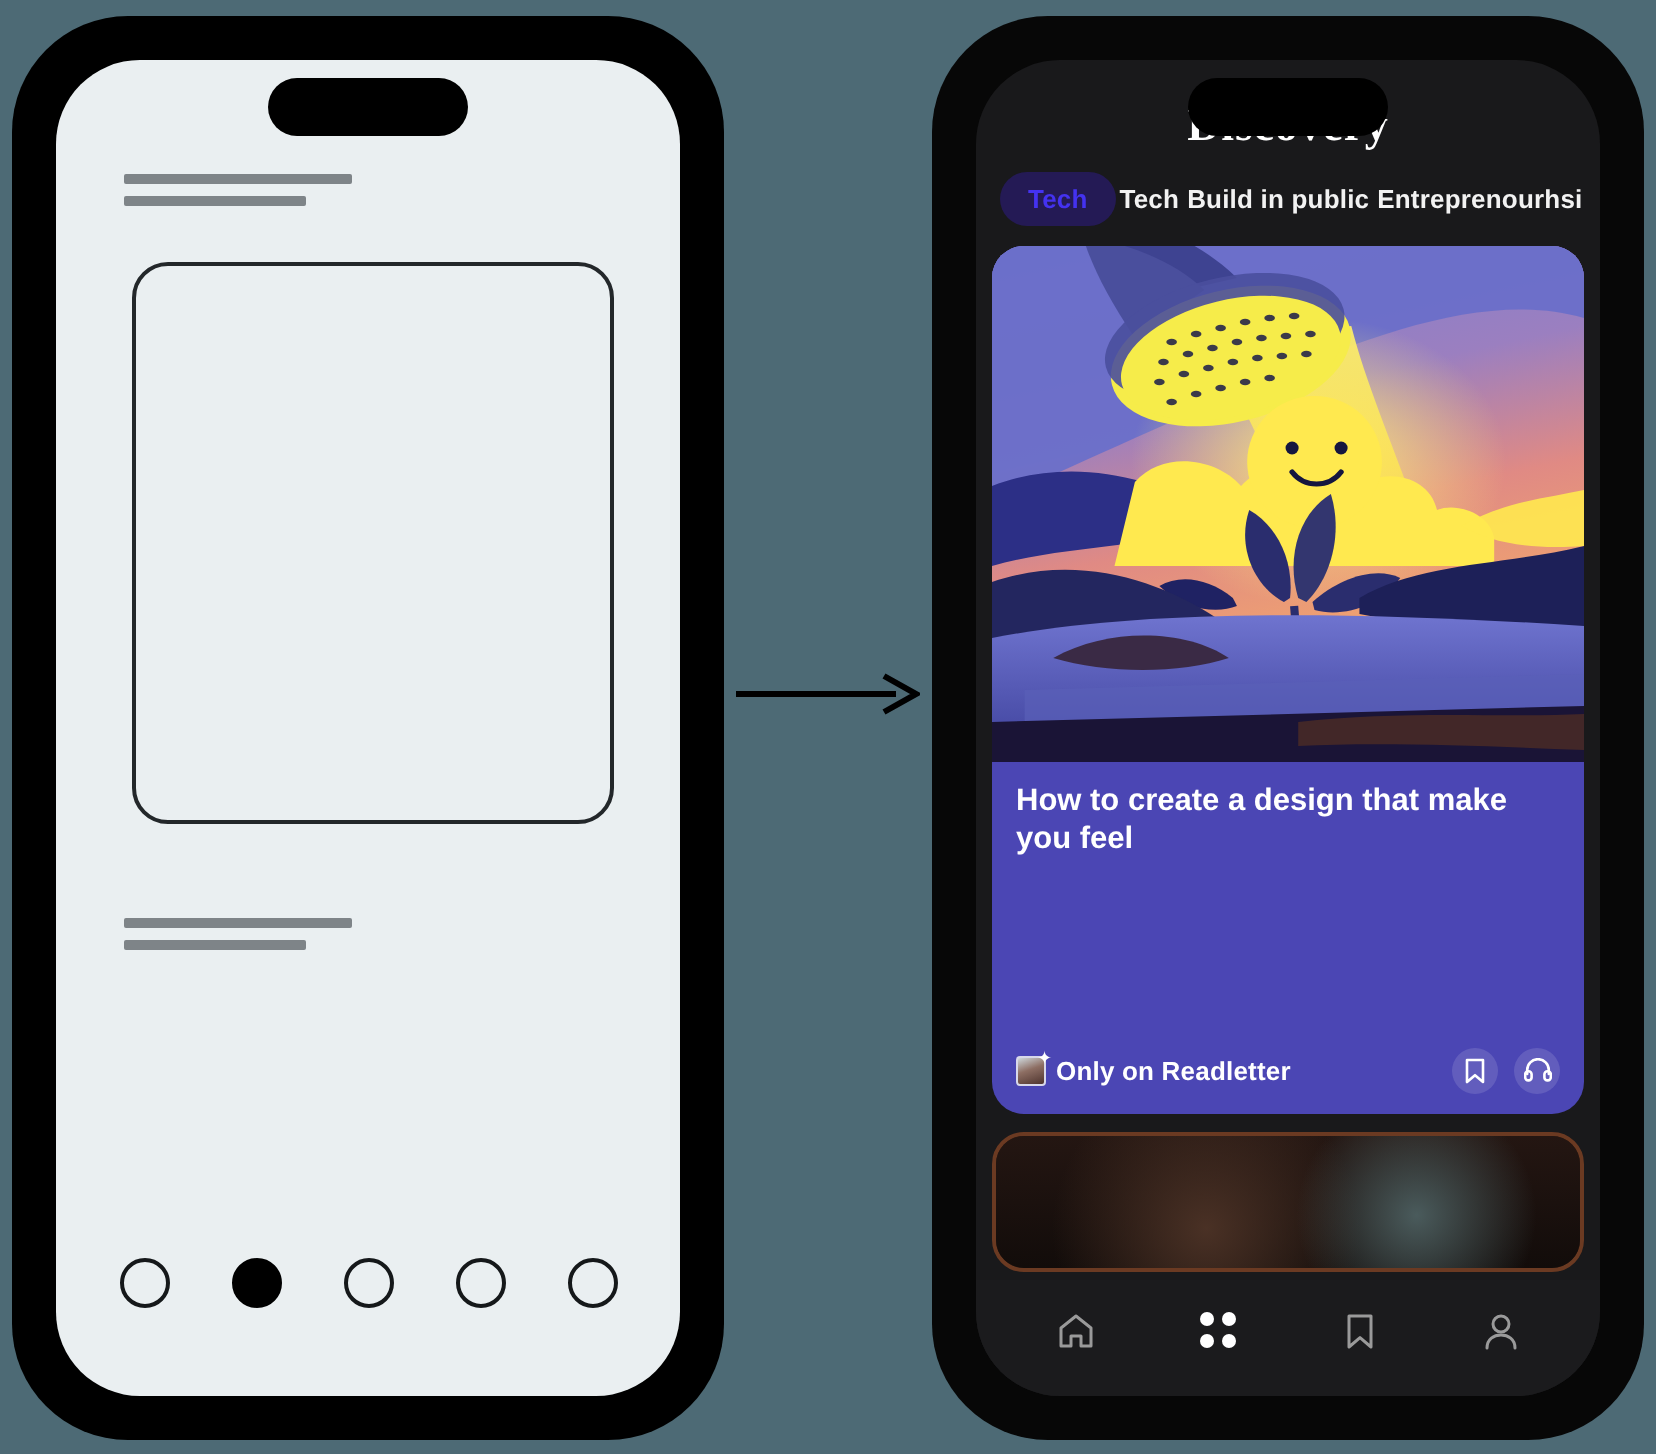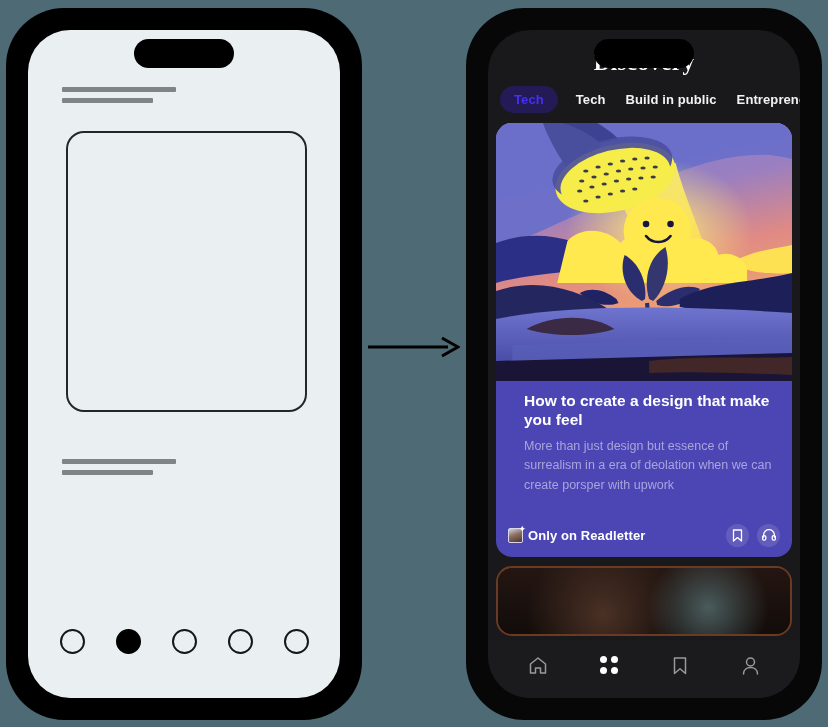--- a/index.html
+++ b/index.html
@@ -85,21 +85,21 @@
     height:50px;flex:0 0 auto;position:relative;
   }
   #app-title{
     position:absolute;left:0;right:0;top:20px;text-align:center;
     color:#fff;font-family:"Liberation Serif", serif;
     font-size:23px;font-weight:700;letter-spacing:.4px;
   }
 
   
   #tabs{
-    flex:0 0 auto;display:flex;align-items:center;gap:16px;
+    flex:0 0 auto;display:flex;align-items:center;
     padding:6px 0 10px 12px;
     white-space:nowrap;overflow:hidden;
   }
   .tab{
     color:#f2f2f2;font-size:13px;font-weight:700;
     padding:6px 2px;flex:0 0 auto;letter-spacing:.1px;
   }
   .tab.active{
     background:#241a55;color:#4432f0;
     border-radius:14px;padding:6px 14px;
@@ -113,21 +113,21 @@
   .card{
     border-radius:16px;overflow:hidden;position:relative;
     background:#4b46b4;
   }
   #card-1{height:434px;}
   .card-illo{
     height:258px;position:relative;overflow:hidden;
     background:#5b4f9a;
   }
   .card-illo svg{display:block;width:100%;height:100%;}
-  .card-body{padding:10px 12px 0 28px;}
+  .card-body{padding:10px 12px 0 12px;}
   .card-title{
     color:#fff;font-size:15.5px;font-weight:700;line-height:1.25;
     margin:0 0 7px 0;
   }
   .card-sub{
     color:#a9a4dd;font-size:12.5px;line-height:1.55;margin:0;
   }
   .card-foot{
     position:absolute;left:0;right:0;bottom:0;height:44px;
     display:flex;align-items:center;padding:0 12px;box-sizing:border-box;
@@ -318,21 +318,20 @@
               <path d="M16 222 L290 214 L290 234 L16 240 Z" fill="#5a5fb8" opacity=".7"></path>
               <path d="M0 238 L290 230 L290 258 L0 258 Z" fill="#1a1436"></path>
               <path d="M150 238 C200 232 250 236 290 234 L290 252 C240 250 192 248 150 250 Z" fill="#5d3420" opacity=".6"></path>
 
               <path d="M30 206 C58 190 96 192 116 206 C92 214 56 214 30 206 Z" fill="#3a2a45"></path>
             </svg>
           </div>
 
           <div class="card-body">
             <p class="card-title">How to create a design that make you feel</p>
-            <p class="card-sub">More than just design but essence of surrealism in a era of deolation when we can create porsper with upwork</p>
           </div>
 
           <div class="card-foot">
             <div class="foot-left">
               <span class="avatar">
                 <span class="spark">✦</span>
               </span>
               <span class="foot-label">Only on Readletter</span>
             </div>
             <div class="foot-right">

